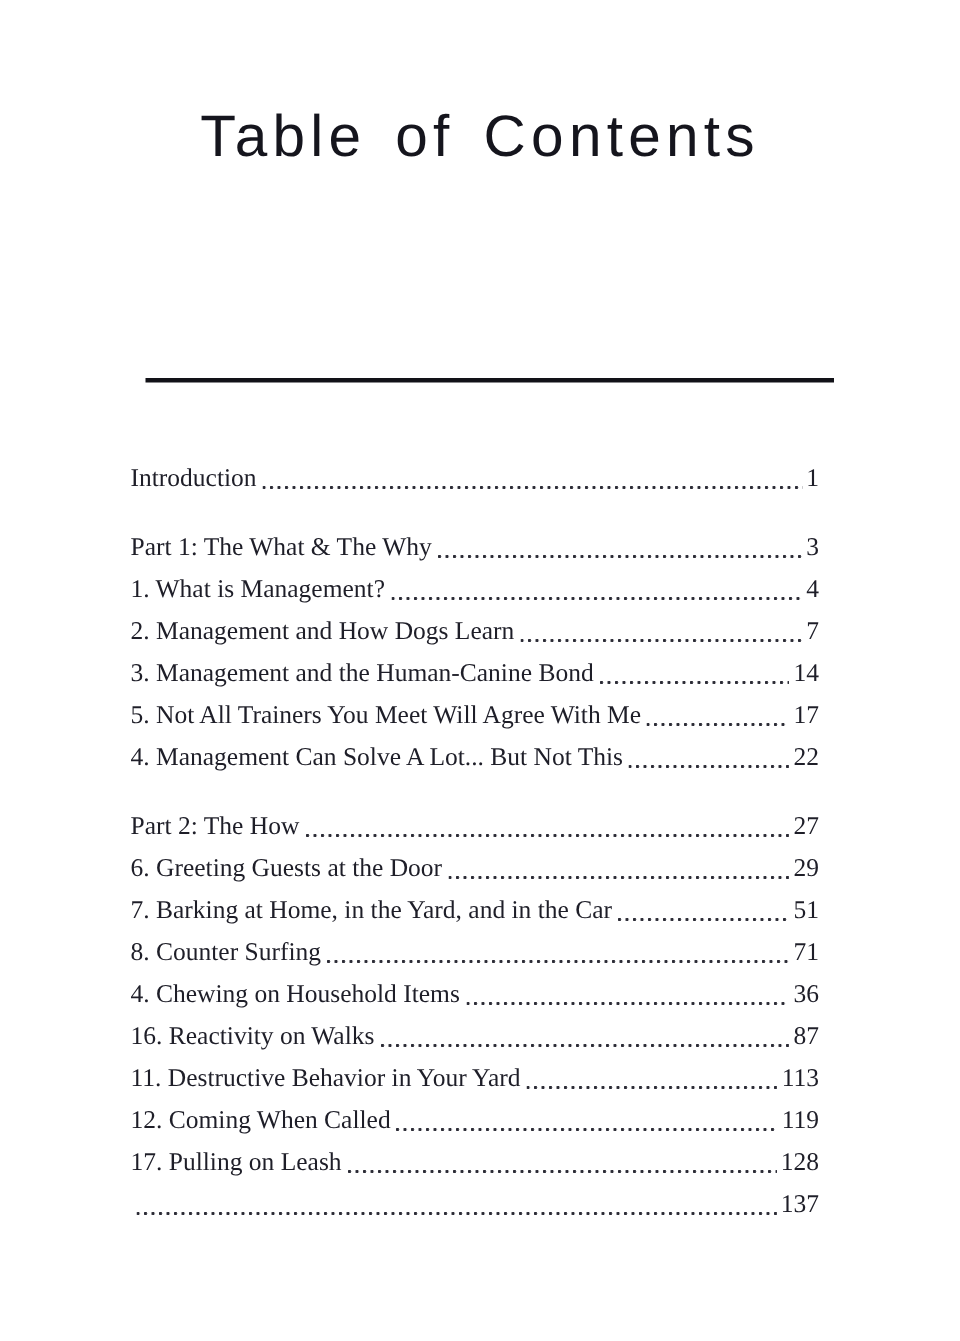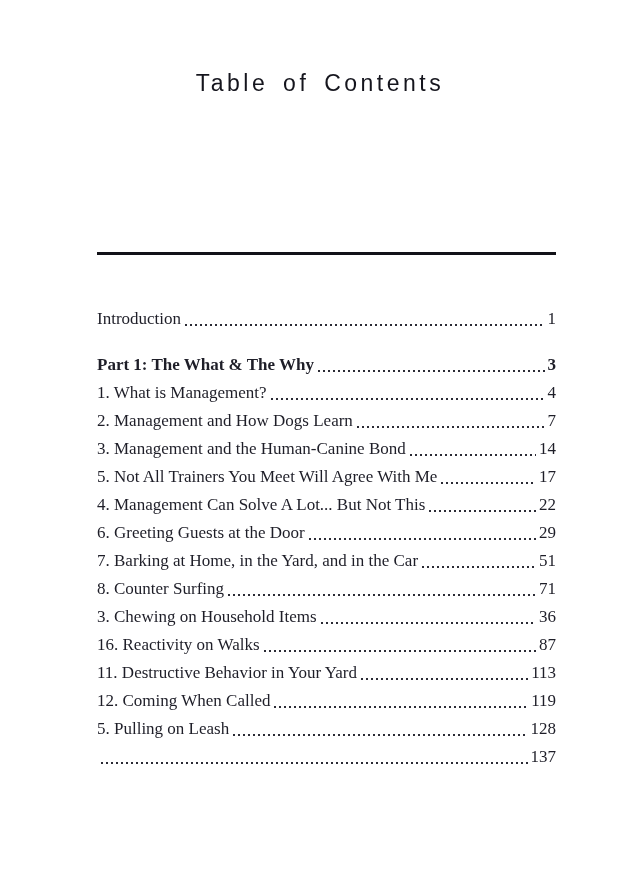--- a/index.html
+++ b/index.html
@@ -17,51 +17,51 @@
     color: #1e1e28;
   }
   .title {
     position: absolute;
     top: 70px;
     left: 0;
     right: 0;
     text-align: center;
     font-family: "Liberation Sans", sans-serif;
     font-weight: 400;
-    font-size: 23px;
+    font-size: 39px;
     letter-spacing: 3.5px;
     word-spacing: 5px;
     color: #15151d;
     margin: 0;
   }
   .rule {
     position: absolute;
     top: 252px;
     left: 97px;
     width: 459px;
     height: 3px;
     background: #121218;
   }
   .toc {
     position: absolute;
     top: 305px;
-    left: 97px;
+    left: 87px;
     width: 459px;
   }
   .row {
     display: flex;
     align-items: baseline;
     height: 28px;
     line-height: 28px;
     font-size: 17px;
     cursor: default;
   }
   .row.section {
     margin-top: 18px;
-    font-weight: 700;
+    font-weight: 400;
   }
   .label {
     white-space: nowrap;
     flex: 0 0 auto;
   }
   .leader {
     flex: 1 1 auto;
     position: relative;
     align-self: stretch;
     min-width: 12px;
@@ -118,57 +118,62 @@
       <div class="row">
     <span class="label">5. Not All Trainers You Meet Will Agree With Me</span>
     <span class="leader"></span>
     <span class="pagenum">17</span>
   </div>
       <div class="row">
     <span class="label">4. Management Can Solve A Lot... But Not This</span>
     <span class="leader"></span>
     <span class="pagenum">22</span>
   </div>
+      <div class="row section">
+    <span class="label">Part 2: The How</span>
+    <span class="leader"></span>
+    <span class="pagenum">27</span>
+  </div>
       <div class="row">
     <span class="label">6. Greeting Guests at the Door</span>
     <span class="leader"></span>
     <span class="pagenum">29</span>
   </div>
       <div class="row">
     <span class="label">7. Barking at Home, in the Yard, and in the Car</span>
     <span class="leader"></span>
     <span class="pagenum">51</span>
   </div>
       <div class="row">
     <span class="label">8. Counter Surfing</span>
     <span class="leader"></span>
     <span class="pagenum">71</span>
   </div>
       <div class="row">
-    <span class="label">3. Chewing on Household Items</span>
+    <span class="label">4. Chewing on Household Items</span>
     <span class="leader"></span>
     <span class="pagenum">36</span>
   </div>
       <div class="row">
     <span class="label">16. Reactivity on Walks</span>
     <span class="leader"></span>
     <span class="pagenum">87</span>
   </div>
       <div class="row">
     <span class="label">11. Destructive Behavior in Your Yard</span>
     <span class="leader"></span>
     <span class="pagenum">113</span>
   </div>
       <div class="row">
     <span class="label">12. Coming When Called</span>
     <span class="leader"></span>
     <span class="pagenum">119</span>
   </div>
       <div class="row">
-    <span class="label">5. Pulling on Leash</span>
+    <span class="label">17. Pulling on Leash</span>
     <span class="leader"></span>
     <span class="pagenum">128</span>
   </div>
       <div class="row">
     <span class="leader"></span>
     <span class="pagenum">137</span>
   </div>
     </div>
 </div>
 

